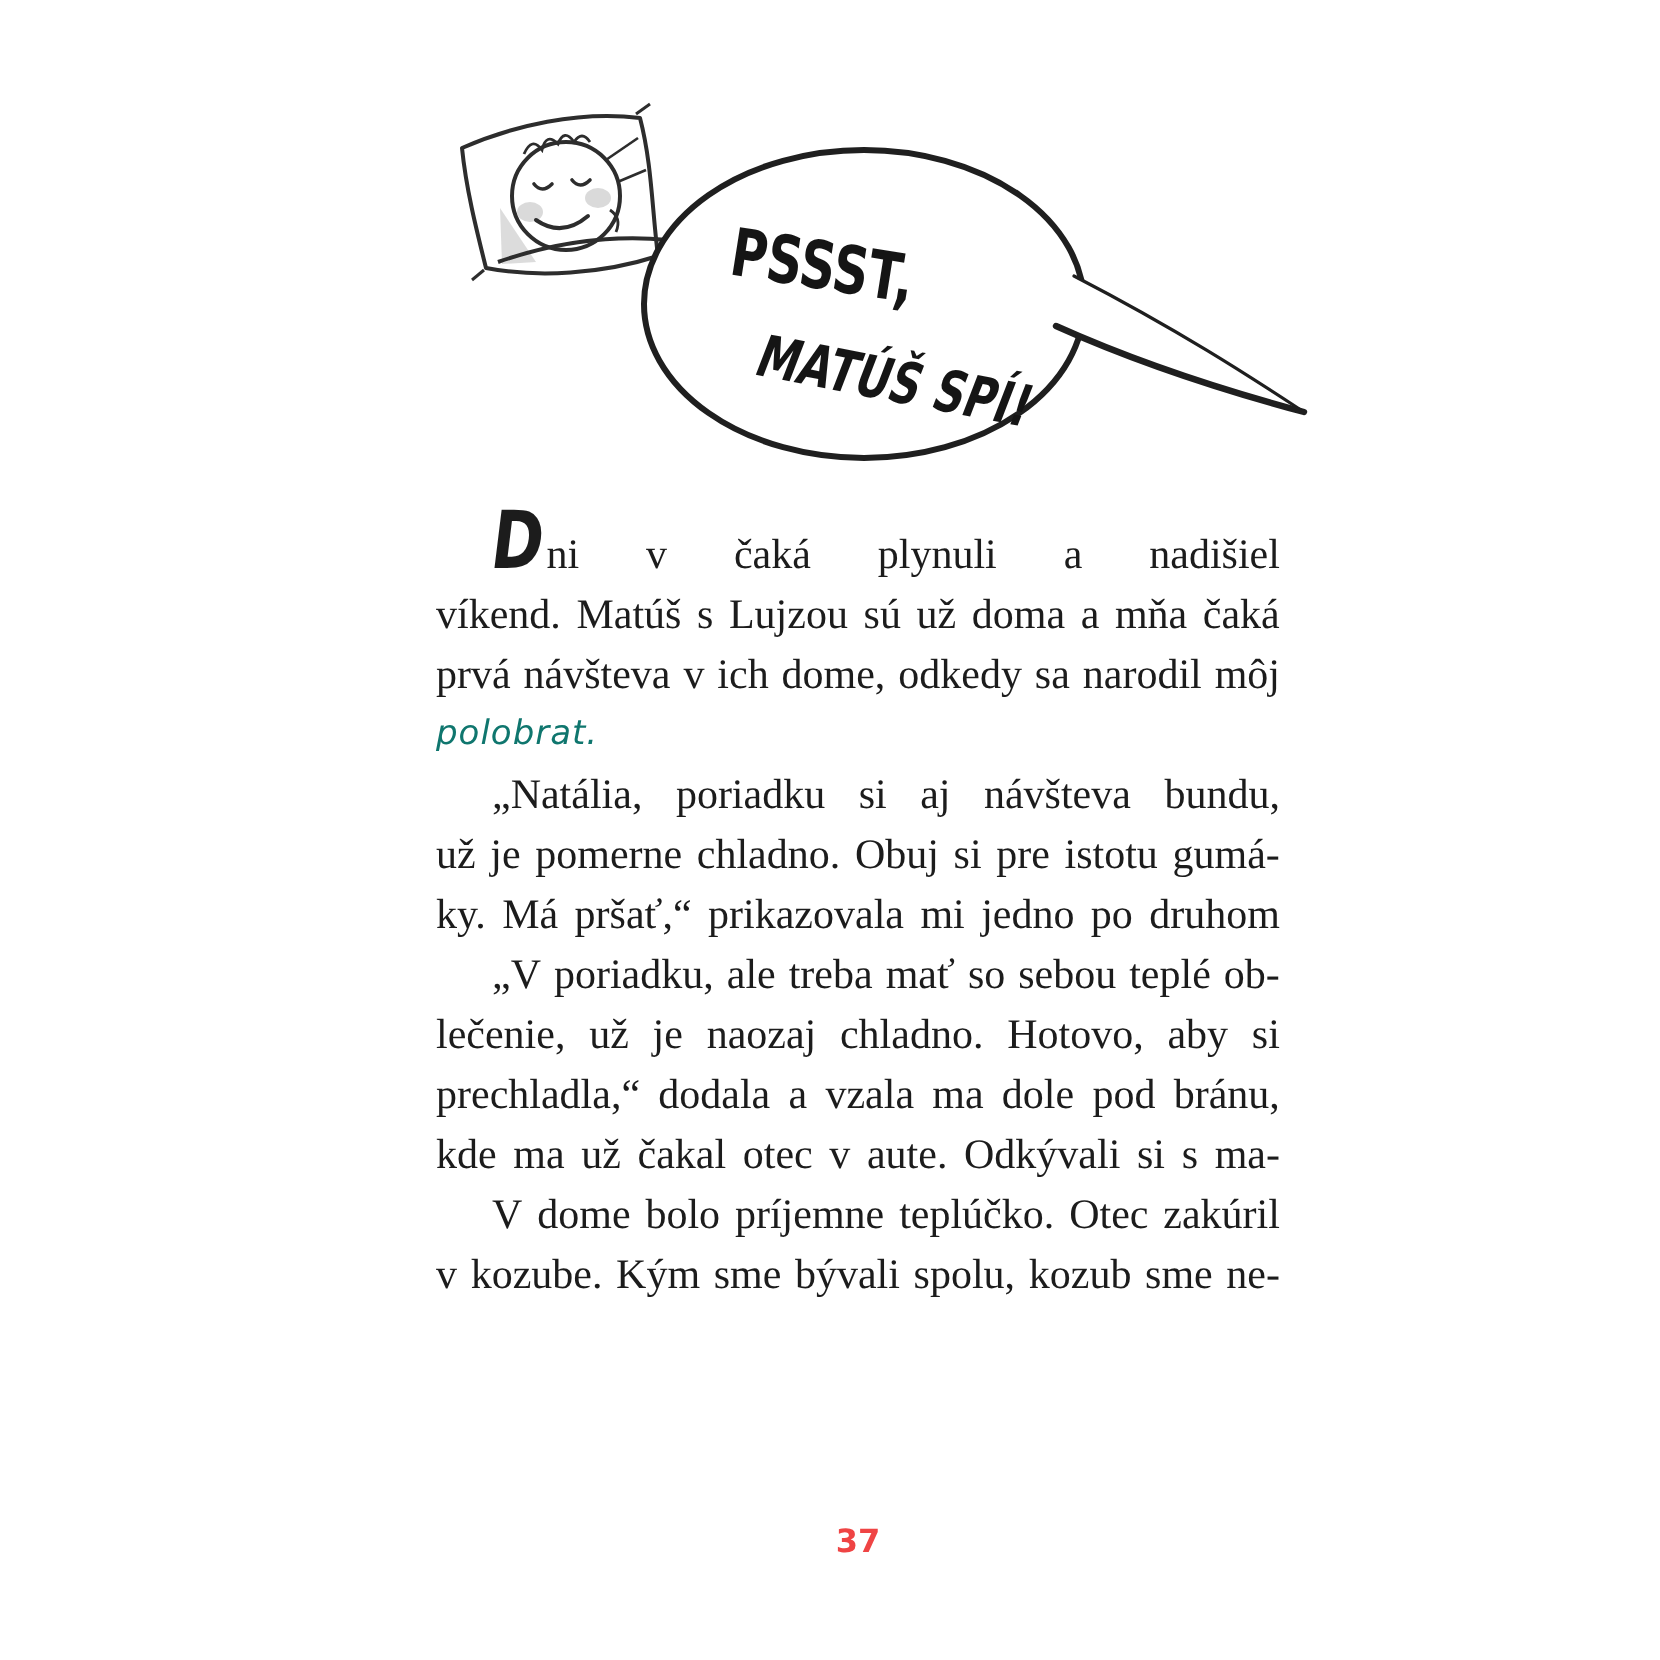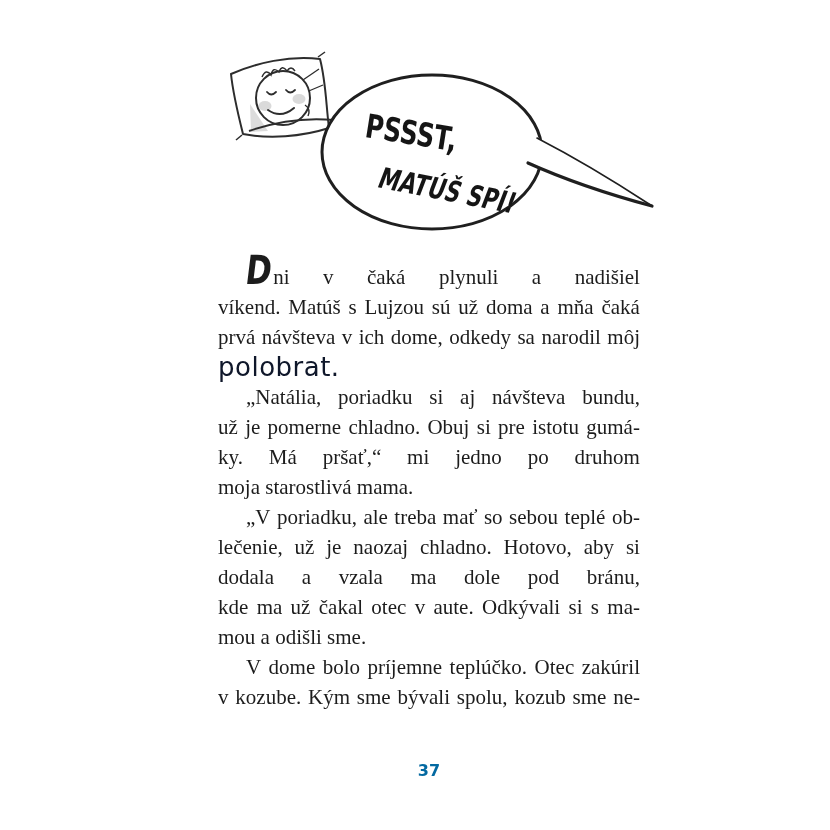--- a/index.html
+++ b/index.html
@@ -48,33 +48,34 @@
     font-weight:700;
     font-size:40px;
     line-height:0;
     transform:skewX(-7deg) scale(0.78,1);
     transform-origin:left bottom;
     margin-right:-5px;
     letter-spacing:-1px;
   }
   .script{
     font-family:"DejaVu Sans", sans-serif;
-    font-size:26px;
+    font-style:italic;
+    font-size:17px;
     letter-spacing:0.5px;
-    color:#0f172a;
+    color:#0f766e;
   }
   .pagenum{
     position:absolute;
     left:218px; top:761px;
     width:422px;
     text-align:center;
     font-family:"DejaVu Sans", sans-serif;
     font-weight:bold;
     font-size:16px;
-    color:#0369a1;
+    color:#ef4444;
   }
 </style>
 </head>
 <body>
 
 <div class="illustration">
   <svg width="830" height="262" viewBox="0 0 830 262" xmlns="http://www.w3.org/2000/svg">
 
     <g>
       <path d="M 231 74 C 256 63 290 55 320 59 C 326 82 326 105 329 128
@@ -158,26 +159,26 @@
       <span>Obuj</span>
       <span>si</span>
       <span>pre</span>
       <span>istotu</span>
       <span>gumá-</span>
     </div>
     <div class="ln">
       <span>ky.</span>
       <span>Má</span>
       <span>pršať,“</span>
+      <span>prikazovala</span>
       <span>mi</span>
       <span>jedno</span>
       <span>po</span>
       <span>druhom</span>
     </div>
-    <div class="ln-end">moja starostlivá mama.</div>
     <div class="ln indent">
       <span>„V</span>
       <span>poriadku,</span>
       <span>ale</span>
       <span>treba</span>
       <span>mať</span>
       <span>so</span>
       <span>sebou</span>
       <span>teplé</span>
       <span>ob-</span>
@@ -186,20 +187,21 @@
       <span>lečenie,</span>
       <span>už</span>
       <span>je</span>
       <span>naozaj</span>
       <span>chladno.</span>
       <span>Hotovo,</span>
       <span>aby</span>
       <span>si</span>
     </div>
     <div class="ln">
+      <span>prechladla,“</span>
       <span>dodala</span>
       <span>a</span>
       <span>vzala</span>
       <span>ma</span>
       <span>dole</span>
       <span>pod</span>
       <span>bránu,</span>
     </div>
     <div class="ln">
       <span>kde</span>
@@ -207,21 +209,20 @@
       <span>už</span>
       <span>čakal</span>
       <span>otec</span>
       <span>v</span>
       <span>aute.</span>
       <span>Odkývali</span>
       <span>si</span>
       <span>s</span>
       <span>ma-</span>
     </div>
-    <div class="ln-end">mou a odišli sme.</div>
     <div class="ln indent">
       <span>V</span>
       <span>dome</span>
       <span>bolo</span>
       <span>príjemne</span>
       <span>teplúčko.</span>
       <span>Otec</span>
       <span>zakúril</span>
     </div>
     <div class="ln">

